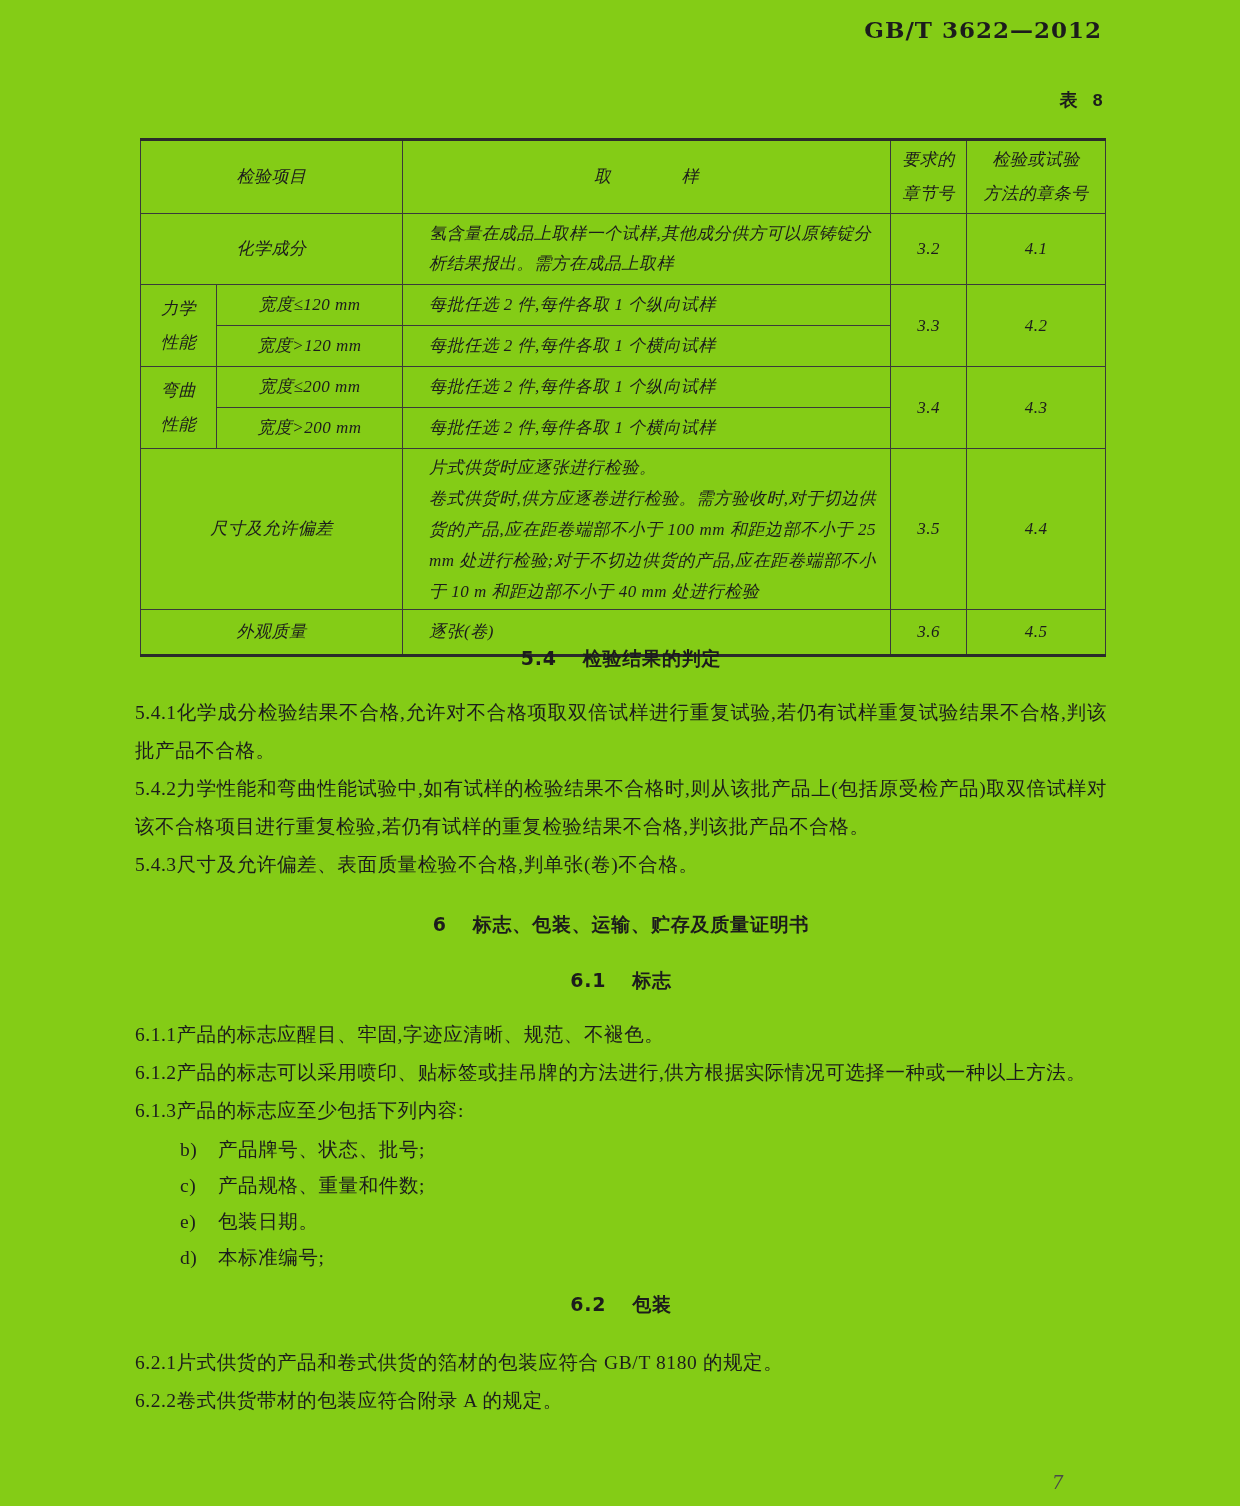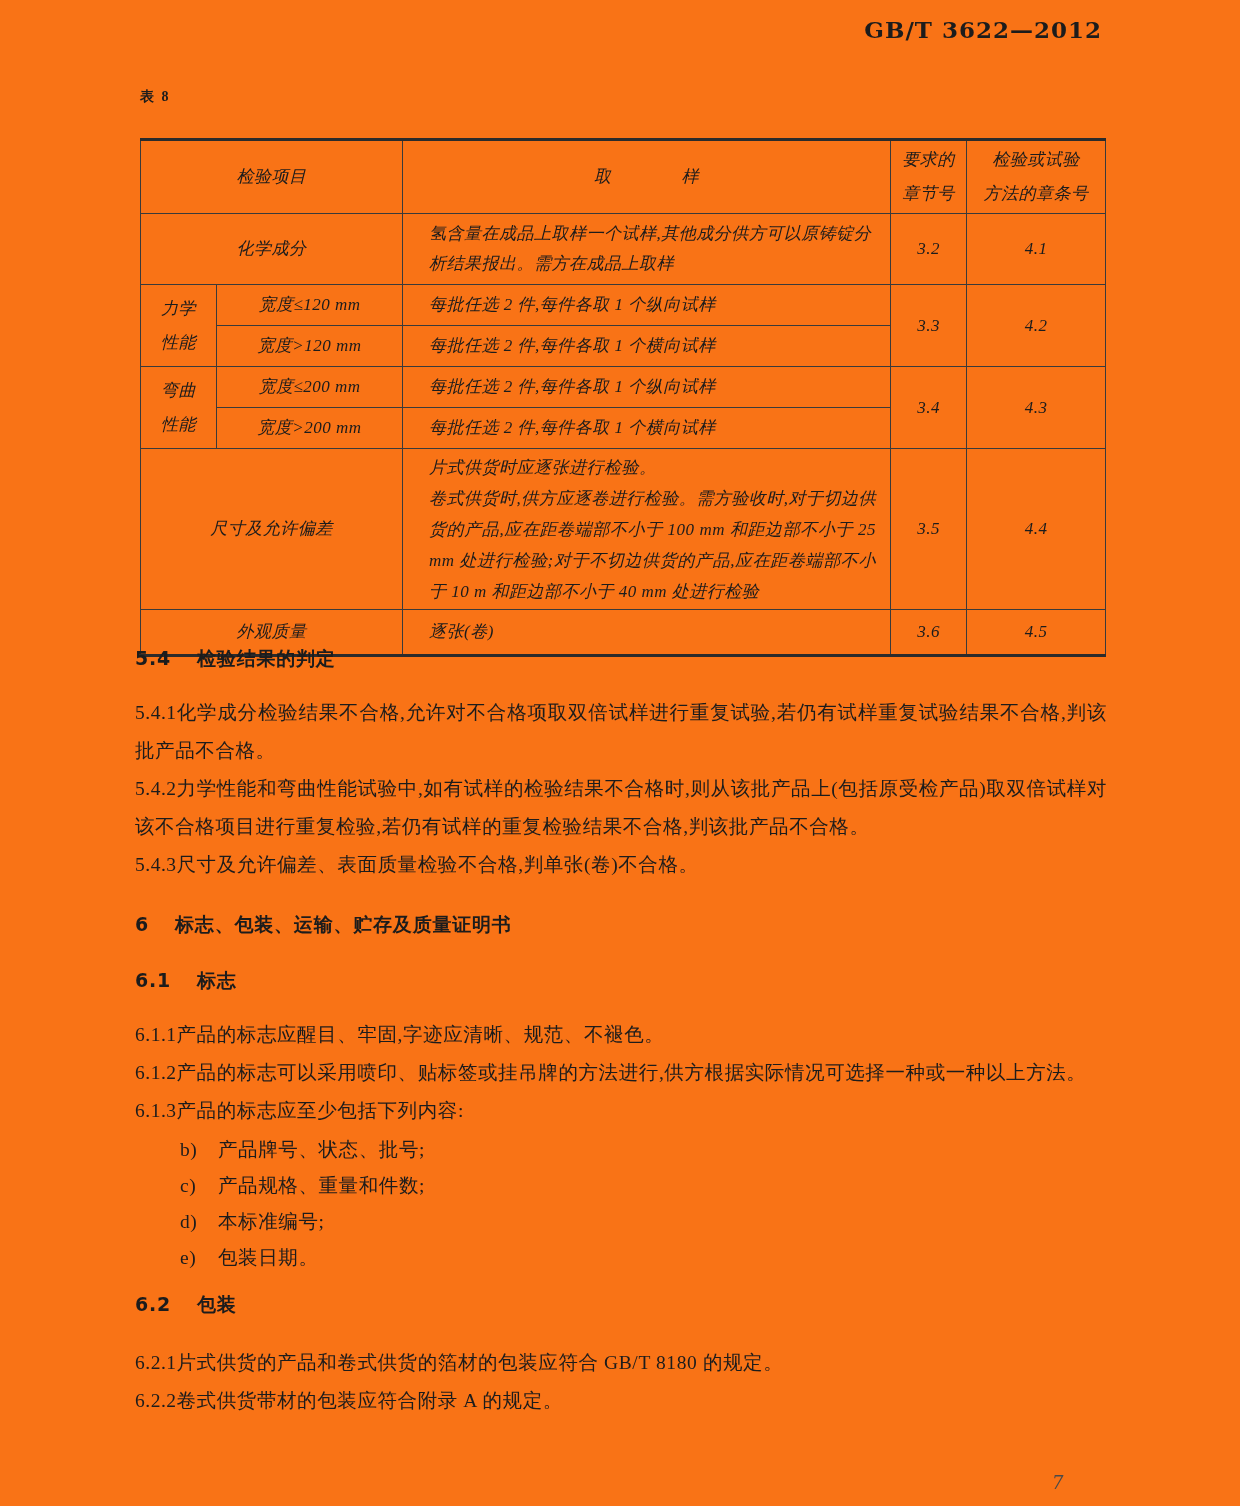--- a/index.html
+++ b/index.html
@@ -2,33 +2,33 @@
 <html><head>
 <meta charset="utf-8">
 <style>
   html,body { margin:0; padding:0; }
   body {
     width:1240px; height:1506px;
     background:#ffffff;
     color:#1c1c1c;
     font-family:"Liberation Serif","DejaVu Serif",serif;
   }
-  .page { position:relative; width:1240px; height:1506px; overflow:hidden; background:#f97316; }
+  .page { position:relative; width:1240px; height:1506px; overflow:hidden; background:#84cc16; }
 
   .doc-header {
     position:absolute; top:16px; right:138px;
     font-family:"DejaVu Serif","Liberation Serif",serif;
     font-weight:bold; font-size:23px; letter-spacing:1px;
   }
 
   .table-caption {
     position:absolute; top:88px; left:140px; width:965px;
-    text-align:left;
-    font-family:Liberation Serif, serif;
-    font-size:14px; font-weight:bold; letter-spacing:2px;
+    text-align:right;
+    font-family:Liberation Mono, monospace;
+    font-size:18px; font-weight:bold; letter-spacing:2px;
   }
 
   .tbl-wrap { position:absolute; top:138px; left:140px; width:965px; }
   table.spec {
     border-collapse:collapse; table-layout:fixed; width:965px;
     border-top:3px solid #2b2b2b; border-bottom:3px solid #2b2b2b;
     font-size:17px; letter-spacing:0.5px;
   }
   table.spec td {
     border:1px solid #3a3a3a;
@@ -47,20 +47,21 @@
   .dim-text div { line-height:31px; text-align:justify; }
 
   .content {
     position:absolute; top:646px; left:135px; width:972px;
     font-size:19.5px; letter-spacing:0.6px;
   }
   .content h2 {
     font-family:"DejaVu Sans","Liberation Sans",sans-serif;
     font-size:19px; font-weight:bold; letter-spacing:0.8px;
     margin:0 0 22px 0;
+    text-align:center;
   }
   .content h2 .hnum { margin-right:26px; }
   .content h2.gap-top { margin-top:28px; margin-bottom:30px; }
   .content h2.gap-top2 { margin-top:16px; margin-bottom:26px; }
   .content p.para {
     margin:0; line-height:38px; text-align:justify;
   }
   .content p.para .pnum {
     font-family:Liberation Serif, serif;
     letter-spacing:0.5px;
@@ -171,22 +172,22 @@
 
     <h2><span class="hnum">6.1</span><span>标志</span></h2>
 
     <p class="para"><span class="pnum">6.1.1</span><span>产品的标志应醒目、牢固,字迹应清晰、规范、不褪色。</span></p>
     <p class="para"><span class="pnum">6.1.2</span><span>产品的标志可以采用喷印、贴标签或挂吊牌的方法进行,供方根据实际情况可选择一种或一种以上方法。</span></p>
     <p class="para"><span class="pnum">6.1.3</span><span>产品的标志应至少包括下列内容:</span></p>
 
     <ul class="marklist">
       <li><span class="marker">b)</span><span>产品牌号、状态、批号;</span></li>
       <li><span class="marker">c)</span><span>产品规格、重量和件数;</span></li>
+      <li><span class="marker">e)</span><span>包装日期。</span></li>
       <li><span class="marker">d)</span><span>本标准编号;</span></li>
-      <li><span class="marker">e)</span><span>包装日期。</span></li>
     </ul>
 
     <h2 class="gap-top2"><span class="hnum">6.2</span><span>包装</span></h2>
 
     <p class="para"><span class="pnum">6.2.1</span><span>片式供货的产品和卷式供货的箔材的包装应符合 GB/T 8180 的规定。</span></p>
     <p class="para"><span class="pnum">6.2.2</span><span>卷式供货带材的包装应符合附录 A 的规定。</span></p>
 
   </div>
 
   <div class="page-number">7</div>

